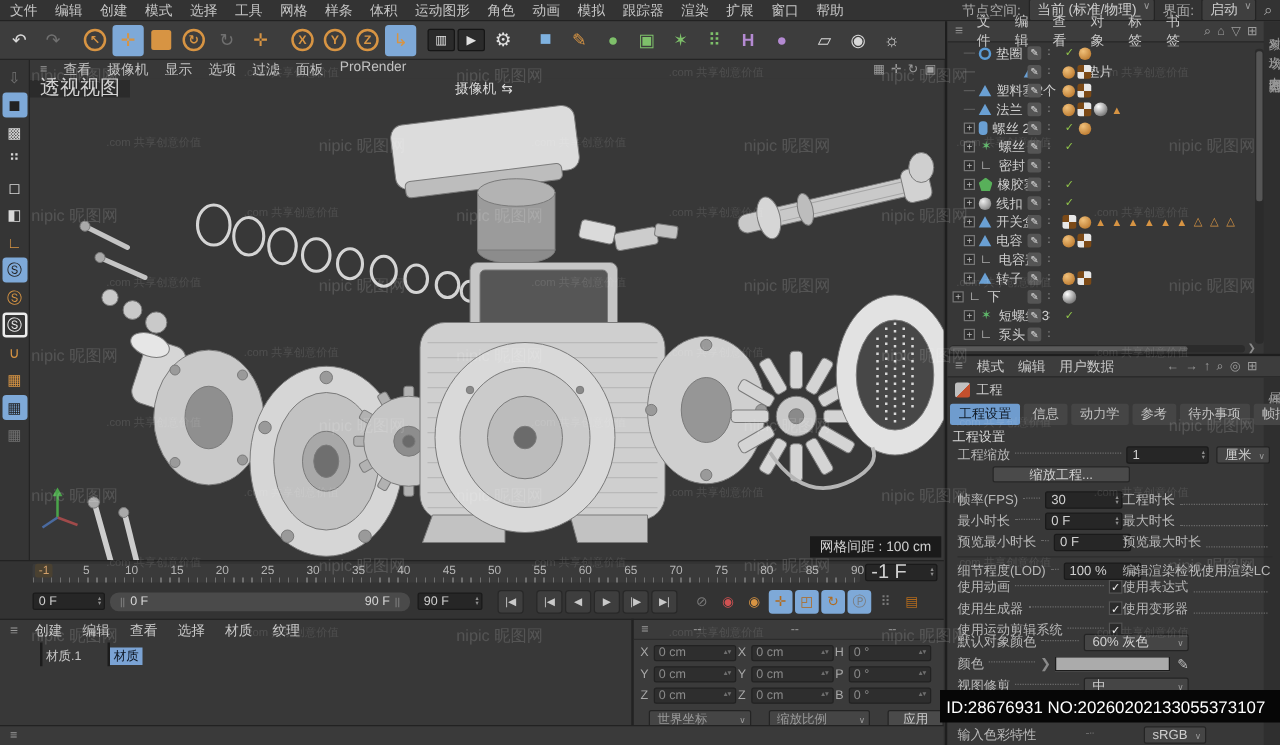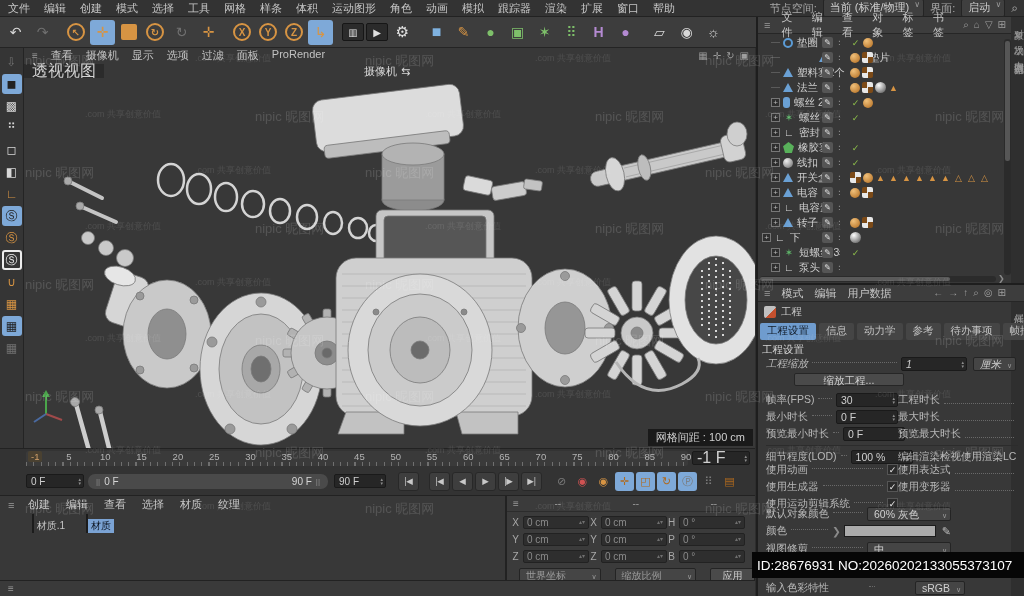--- a/index.html
+++ b/index.html
@@ -102,21 +102,21 @@
 .om-hthumb{position:absolute;left:0;top:1px;width:190px;height:4px;background:#5a5a5a;border-radius:2px;}
 .om-harrow{position:absolute;left:240px;top:257px;color:#8a8a8a;font-size:8px;}
 
 #am{position:absolute;left:0;top:266px;width:268px;height:313px;background:#383838;border-top:2px solid #1e1e1e;font-size:10.5px;}
 .am-obj{position:absolute;left:6px;top:20px;display:flex;align-items:center;gap:5px;}
 .am-obj-ico{width:12px;height:12px;background:linear-gradient(135deg,#c0c0c0 55%,#c4502e 55%);border-radius:2px;}
 #am-tabs{position:absolute;left:2px;top:38px;display:flex;gap:3px;}
 .am-tab{background:#454545;color:#c2c2c2;padding:1px 7px 2px;border-radius:2px;white-space:nowrap;}
 .am-tab.active{background:#6f9cce;color:#101a26;}
 .am-section{position:absolute;left:4px;top:58px;color:#d6d6d6;}
-.am-scale{position:absolute;left:8px;top:72px;width:250px;display:flex;align-items:center;font-style:italic;}
+.am-scale{position:absolute;left:8px;top:72px;width:250px;display:flex;align-items:center;}
 .am-lbl{color:#b8b8b8;white-space:nowrap;}
 .lead{flex:1;border-bottom:1px dotted #696969;margin:0 4px 3px;min-width:6px;}
 .spin{display:flex;background:#262626;border:1px solid #1a1a1a;border-radius:2px;height:14px;align-items:center;}
 .spin-val{padding:0 4px;color:#d0d0d0;flex:1;white-space:nowrap;}
 .spin-ar{display:flex;flex-direction:column;font-size:5px;line-height:4px;color:#8f8f8f;padding-right:2px;}
 .dd{background:#454545;border:1px solid #242424;border-radius:2px;height:14px;line-height:13px;
   padding:0 14px 0 6px;position:relative;color:#d0d0d0;white-space:nowrap;}
 .dd::after{content:"∨";position:absolute;right:3px;top:1px;font-size:7px;color:#9a9a9a;}
 .am-scale .spin{width:66px;margin-right:6px;}
 .am-btn{position:absolute;left:36px;top:88px;width:110px;height:13px;background:#4a4a4a;

